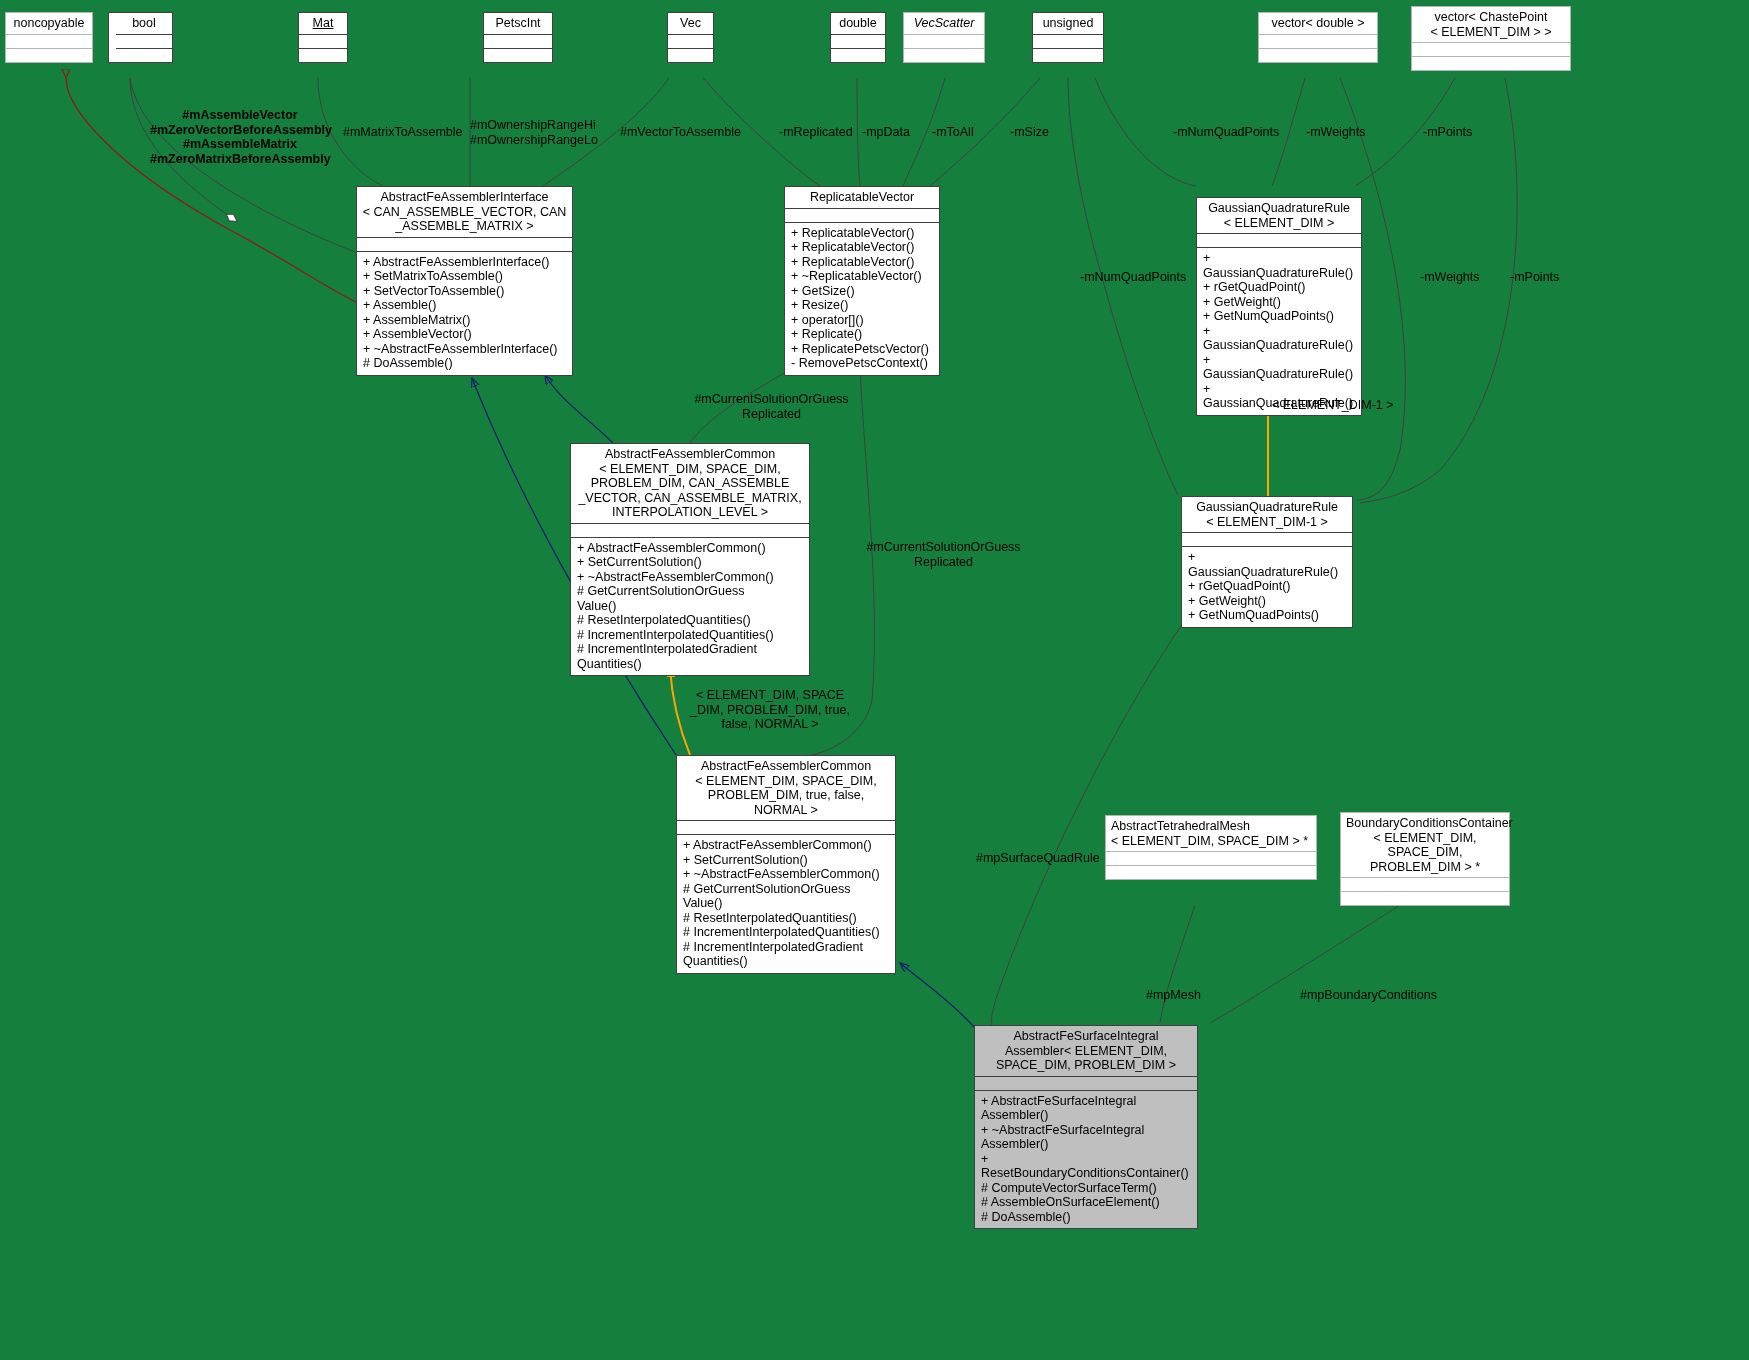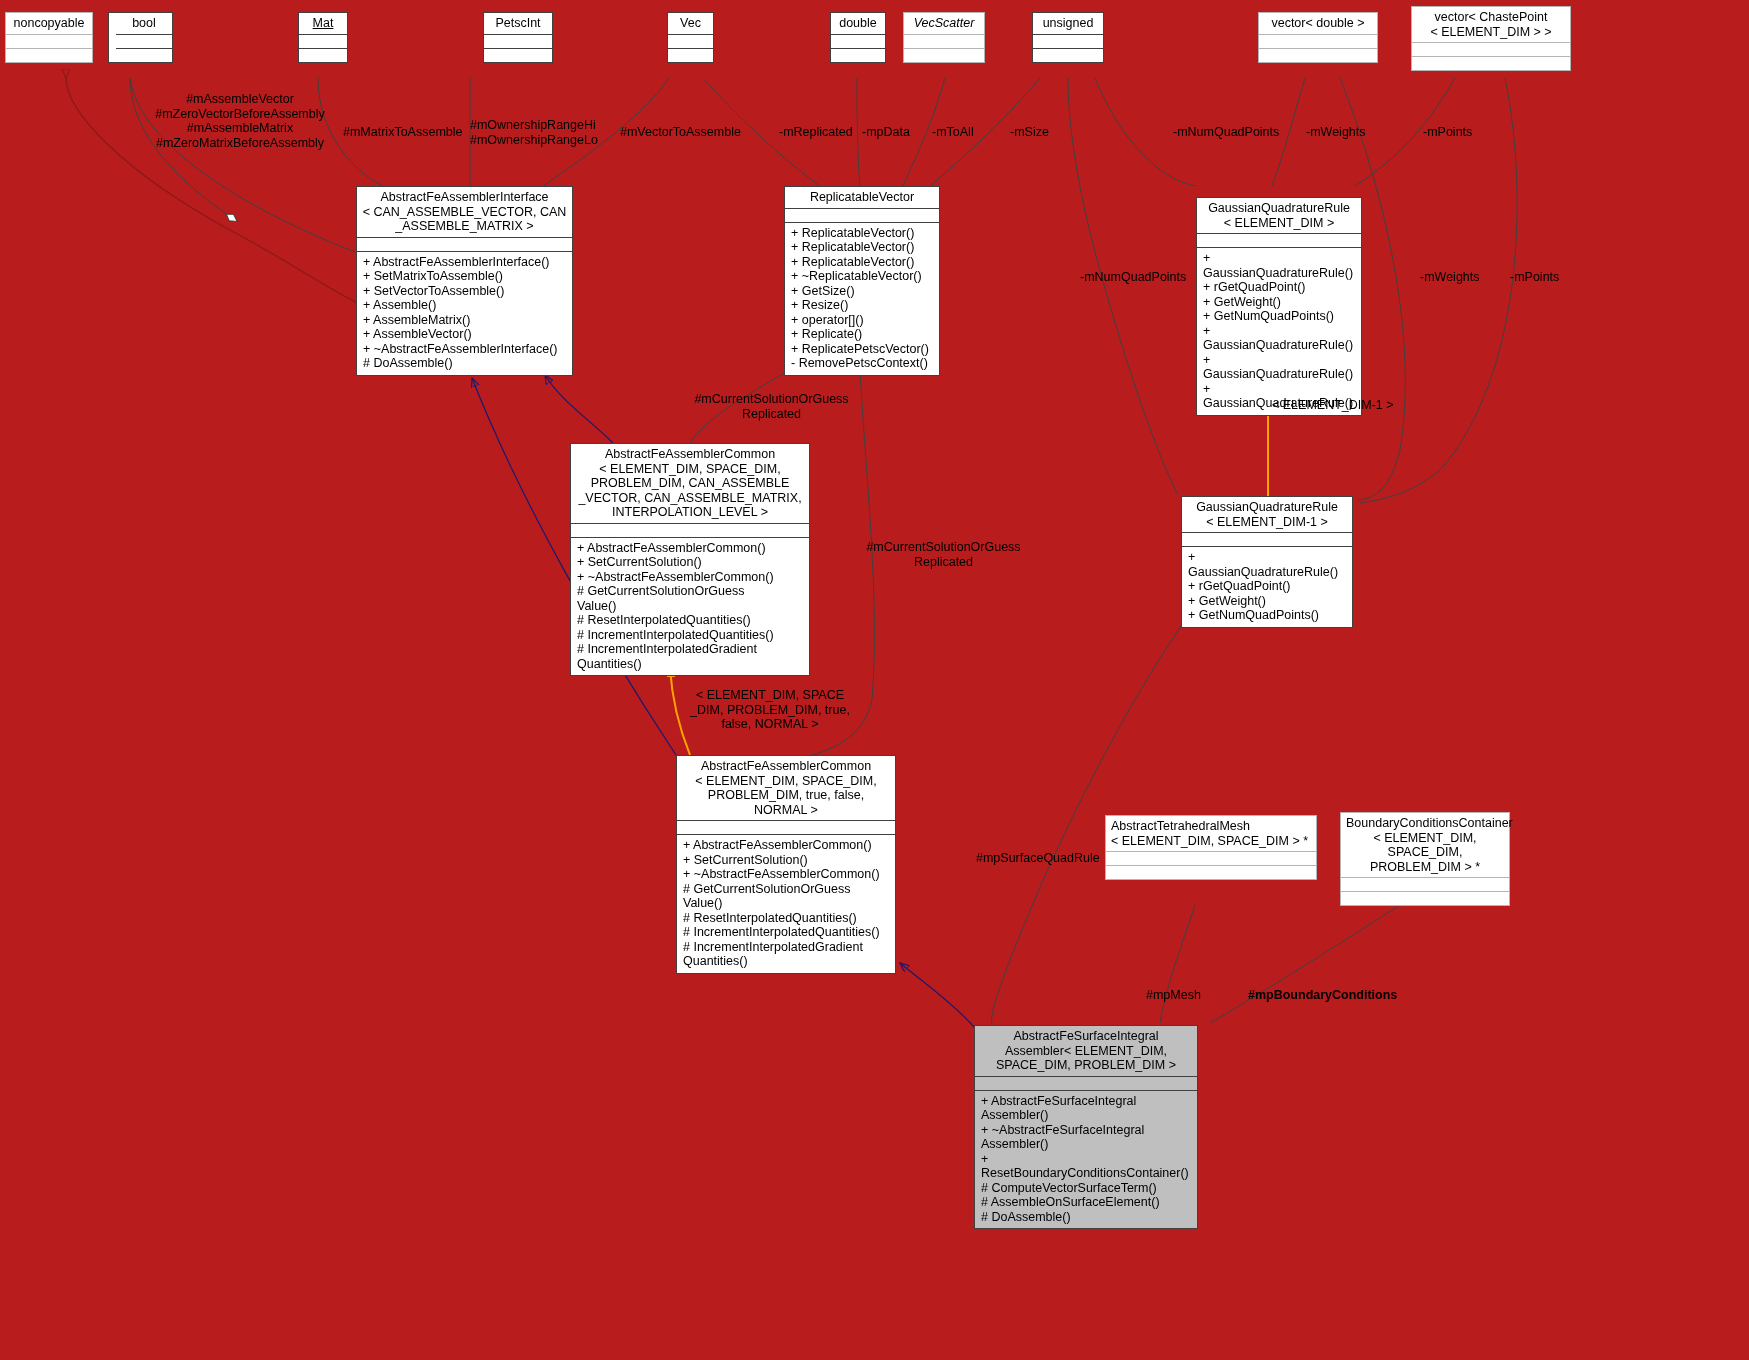--- a/index.html
+++ b/index.html
@@ -4,21 +4,21 @@
 <style>
   html, body {
     margin: 0;
     padding: 0;
     background: #ffffff;
   }
   #canvas {
     position: relative;
     width: 1749px;
     height: 1360px;
-    background: #b91c1c;
+    background: #15803d;
     font-family: "Liberation Sans", sans-serif;
     overflow: hidden;
   }
   svg.edges {
     position: absolute;
     left: 0; top: 0;
     width: 1749px;
     height: 1360px;
     pointer-events: none;
   }
@@ -309,21 +309,21 @@
     <div class="sec members">+ AbstractFeSurfaceIntegral
 Assembler()
 + ~AbstractFeSurfaceIntegral
 Assembler()
 + ResetBoundaryConditionsContainer()
 # ComputeVectorSurfaceTerm()
 # AssembleOnSurfaceElement()
 # DoAssemble()</div>
   </div>
 
-  <div class="elabel center" style="left:150px; top:92px; width:180px;">#mAssembleVector
+  <div class="elabel center" style="left:150px; top:108px; width:180px;font-weight:bold;">#mAssembleVector
 #mZeroVectorBeforeAssembly
 #mAssembleMatrix
 #mZeroMatrixBeforeAssembly</div>
 
   <div class="elabel" style="left:343px; top:125px;">#mMatrixToAssemble</div>
 
   <div class="elabel" style="left:470px; top:118px;">#mOwnershipRangeHi
 #mOwnershipRangeLo</div>
 
   <div class="elabel" style="left:620px; top:125px;">#mVectorToAssemble</div>
@@ -357,15 +357,15 @@
   <div class="elabel" style="left:1272px; top:398px;">&lt; ELEMENT_DIM-1 &gt;</div>
 
   <div class="elabel center" style="left:684px; top:688px; width:172px;">&lt; ELEMENT_DIM, SPACE
 _DIM, PROBLEM_DIM, true,
  false, NORMAL &gt;</div>
 
   <div class="elabel" style="left:976px; top:851px;">#mpSurfaceQuadRule</div>
 
   <div class="elabel" style="left:1146px; top:988px;">#mpMesh</div>
 
-  <div class="elabel" style="left:1248px; top:988px;font-weight:bold;">#mpBoundaryConditions</div>
+  <div class="elabel" style="left:1300px; top:988px;">#mpBoundaryConditions</div>
 
 </div>
 
 </body></html>

